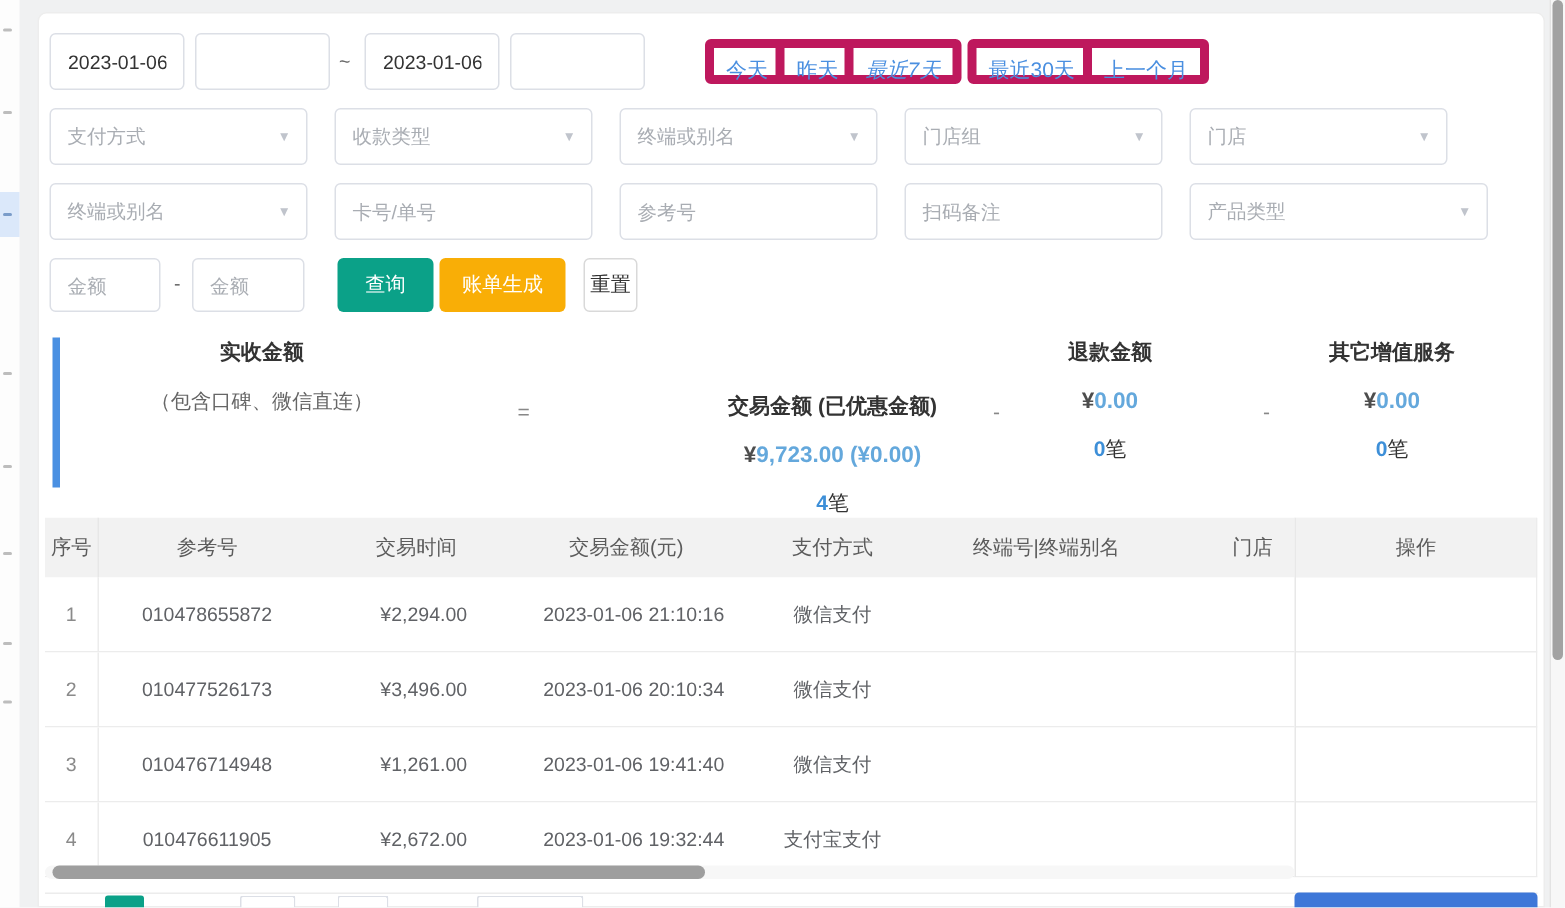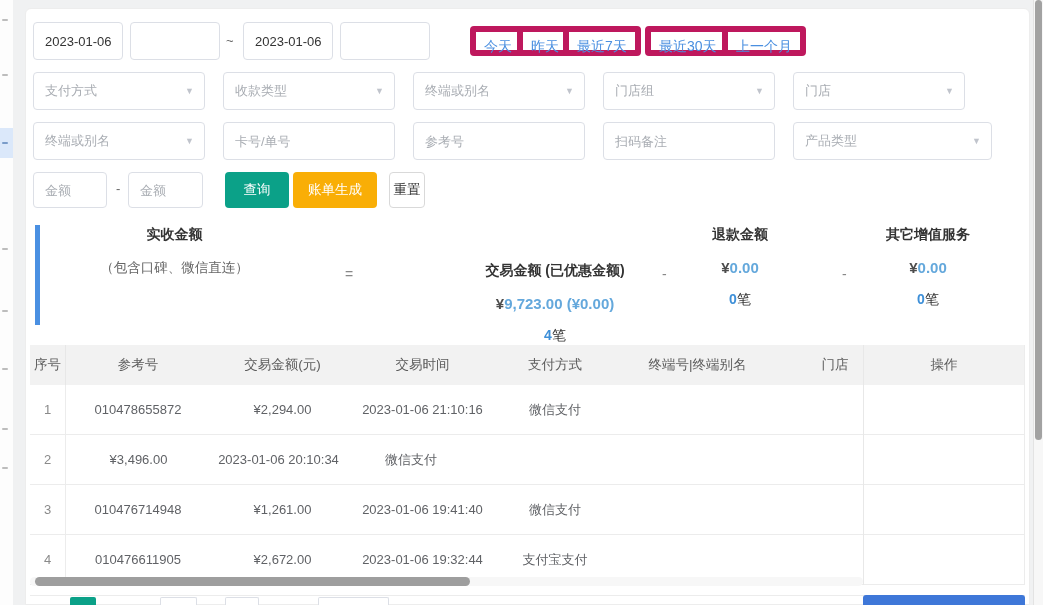--- a/index.html
+++ b/index.html
@@ -95,21 +95,21 @@
 
 <div class="card"></div>
 
 <input class="inp" style="left: 33px; top: 22px; width: 90px;" value="2023-01-06">
 <input class="inp" style="left: 130px; top: 22px; width: 90px;" value="">
 <span class="sep" style="left:226px; top:33px;">~</span>
 <input class="inp" style="left: 243px; top: 22px; width: 90px;" value="2023-01-06">
 <input class="inp" style="left: 340px; top: 22px; width: 90px;" value="">
 <button class="qbtn" style="left:470px;">今天</button>
 <button class="qbtn" style="left:517px;">昨天</button>
-<button class="qbtn" style="left:563px;">最近7天</button>
+<button class="qbtn" style="left:563px;font-style:italic;">最近7天</button>
 <button class="qbtn" style="left:645px;">最近30天</button>
 <button class="qbtn" style="left:722px;">上一个月</button>
 
 <div class="sel" style="left:33px; top:72px; width:172px;">
   <span>支付方式</span>
   <span class="chev">▼</span>
 </div>
 <div class="sel" style="left:223px; top:72px; width:172px;">
   <span>收款类型</span>
   <span class="chev">▼</span>
@@ -167,38 +167,39 @@
 <div class="sum-col" style="left:858px; width:140px;">
   <div class="s-label">其它增值服务</div>
   <div class="s-value"><span class="s-cur">¥</span><span class="s-amt">0.00</span></div>
   <div class="s-countline"><span class="s-count">0</span><span>笔</span></div>
 </div>
 
 <div class="table-wrap">
   <div class="t-header">
     <div class="tc c-no">序号</div>
     <div class="tc c-ref">参考号</div>
+    <div class="tc c-time">交易时间</div>
     <div class="tc c-amt">交易金额(元)</div>
-    <div class="tc c-time">交易时间</div>
     <div class="tc c-method">支付方式</div>
     <div class="tc c-term">终端号|终端别名</div>
     <div class="tc c-store">门店</div>
   </div>
 
   <div class="t-row">
     <div class="tc c-no">1</div>
     <div class="tc c-ref">010478655872</div>
     <div class="tc c-amt">¥2,294.00</div>
     <div class="tc c-time">2023-01-06 21:10:16</div>
     <div class="tc c-method">微信支付</div>
     <div class="tc c-term"></div>
     <div class="tc c-store"></div>
   </div>
   <div class="t-row">
     <div class="tc c-no">2</div>
+    <div class="tc c-ref">010477526173</div>
     <div class="tc c-amt">¥3,496.00</div>
     <div class="tc c-time">2023-01-06 20:10:34</div>
     <div class="tc c-method">微信支付</div>
     <div class="tc c-term"></div>
     <div class="tc c-store"></div>
   </div>
   <div class="t-row">
     <div class="tc c-no">3</div>
     <div class="tc c-ref">010476714948</div>
     <div class="tc c-amt">¥1,261.00</div>

